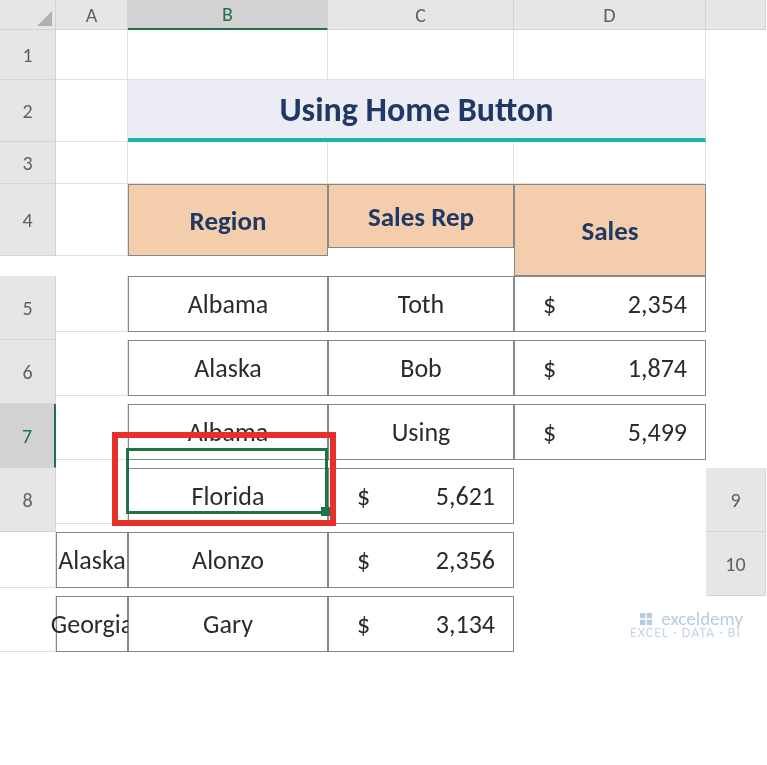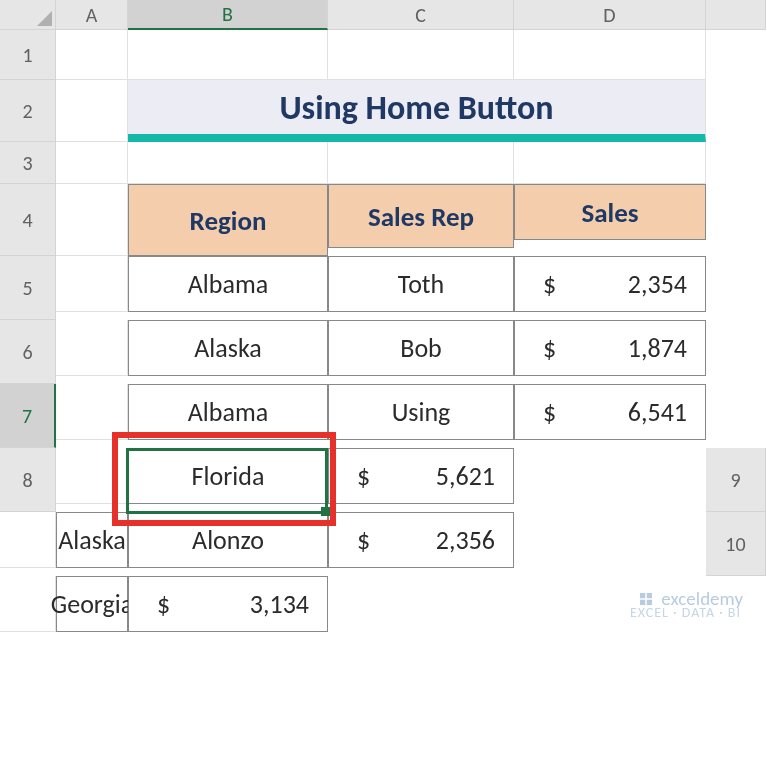--- a/index.html
+++ b/index.html
@@ -5,21 +5,21 @@
     * { box-sizing: border-box; margin: 0; padding: 0; }
     body { font-family: Calibri, 'Segoe UI', Arial, sans-serif; background: #fff; user-select: none; position: relative; }
     .sheet { display: grid; grid-template-columns: 56px 72px 200px 186px 192px 60px; }
     .hdr { background: #e6e6e6; border-right: 1px solid #d4d4d4; border-bottom: 1px solid #d4d4d4; color: #616161; font-size: 20px; display: flex; align-items: center; justify-content: center; height: 30px; }
     .hdr.corner { background: #e6e6e6; position: relative; }
     .hdr.corner::after { content: ""; position: absolute; right: 3px; bottom: 3px; width: 0; height: 0; border-style: solid; border-width: 0 0 15px 15px; border-color: transparent transparent #b0b0b0 transparent; }
     .hdr.col-active { background: #d2d2d2; border-bottom: 2px solid #217346; color: #217346; }
     .rowhdr { background: #e6e6e6; border-right: 1px solid #d4d4d4; border-bottom: 1px solid #d4d4d4; color: #616161; font-size: 20px; display: flex; align-items: center; justify-content: center; }
     .rowhdr.row-active { background: #d2d2d2; border-right: 2px solid #217346; color: #217346; }
     .cell { border-right: 1px solid #e0e0e0; border-bottom: 1px solid #e0e0e0; background: #fff; height: 56px; display: flex; align-items: center; justify-content: center; font-size: 26px; color: #2b2b2b; position: relative; }
-    .title-merge { grid-column: 3 / span 3; background: #ececf4; color: #1f3864; font-weight: bold; font-size: 34px; border-bottom: 8px solid #14b8a6; display: flex; align-items: center; justify-content: center; }
+    .title-merge { grid-column: 3 / span 3; background: #ececf4; color: #1f3864; font-weight: bold; font-size: 34px; border-bottom: 4px solid #14b8a6; display: flex; align-items: center; justify-content: center; }
     .thead { background: #f4ceac; color: #1f3864; font-weight: bold; font-size: 27px; border: 1px solid #888; }
     .tcell { border: 1px solid #888; font-size: 26px; }
     .tcell.region, .tcell.rep { text-align: center; }
     .sales-inner { display: flex; justify-content: space-between; width: 100%; padding: 0 18px 0 28px; }
     .selected-box { position: absolute; border: 3px solid #217346; pointer-events: none; z-index: 5; }
     .selected-box::after { content: ""; position: absolute; right: -5px; bottom: -5px; width: 9px; height: 9px; background: #217346; }
     .highlight-box { position: absolute; border: 6px solid #e6302a; pointer-events: none; z-index: 6; }
     .watermark { position: absolute; right: 24px; bottom: 22px; color: #b8cce0; font-size: 19px; display: flex; align-items: center; gap: 6px; font-weight: 500; z-index: 2; }
     .watermark svg { width: 18px; height: 18px; fill: #b8cce0; }
     .watermark-sub { font-size: 14px; color: #c5d6e6; letter-spacing: 1px; position: absolute; right: 26px; bottom: 11px; }
@@ -52,21 +52,21 @@
   <div class="cell" style="height:42px"></div>
   <div class="cell" style="height:42px"></div>
   <div class="cell" style="height:42px"></div>
   <div class="cell" style="height:42px"></div>
   <div class="cell" style="height:42px;border:none"></div>
 
   <div class="rowhdr" style="height:72px">4</div>
   <div class="cell" style="height:72px"></div>
   <div class="cell thead" style="height:72px">Region</div>
   <div class="cell thead" style="height:64px">Sales Rep</div>
-  <div class="cell thead" style="height:56px">Sales</div>
+  <div class="cell thead" style="height:92px">Sales</div>
   <div class="cell" style="height:72px;border:none"></div>
 
   <div class="rowhdr" style="height:64px">5</div>
   <div class="cell"></div>
   <div class="cell tcell region">Albama</div>
   <div class="cell tcell rep">Toth</div>
   <div class="cell tcell">
       <div class="sales-inner">
         <span>$</span>
         <span>2,354</span>
@@ -86,21 +86,21 @@
     </div>
   <div class="cell" style="border:none"></div>
 
   <div class="rowhdr row-active" style="height:64px">7</div>
   <div class="cell"></div>
   <div class="cell tcell region">Albama</div>
   <div class="cell tcell rep">Using</div>
   <div class="cell tcell">
       <div class="sales-inner">
         <span>$</span>
-        <span>6,541</span>
+        <span>5,499</span>
       </div>
     </div>
   <div class="cell" style="border:none"></div>
 
   <div class="rowhdr" style="height:64px">8</div>
   <div class="cell"></div>
   <div class="cell tcell region">Florida</div>
   <div class="cell tcell">
       <div class="sales-inner">
         <span>$</span>
@@ -117,20 +117,21 @@
       <div class="sales-inner">
         <span>$</span>
         <span>2,356</span>
       </div>
     </div>
   <div class="cell" style="border:none"></div>
 
   <div class="rowhdr" style="height:64px">10</div>
   <div class="cell"></div>
   <div class="cell tcell region">Georgia</div>
+  <div class="cell tcell rep">Gary</div>
   <div class="cell tcell">
       <div class="sales-inner">
         <span>$</span>
         <span>3,134</span>
       </div>
     </div>
   <div class="cell" style="border:none"></div>
 
 </div>
 

